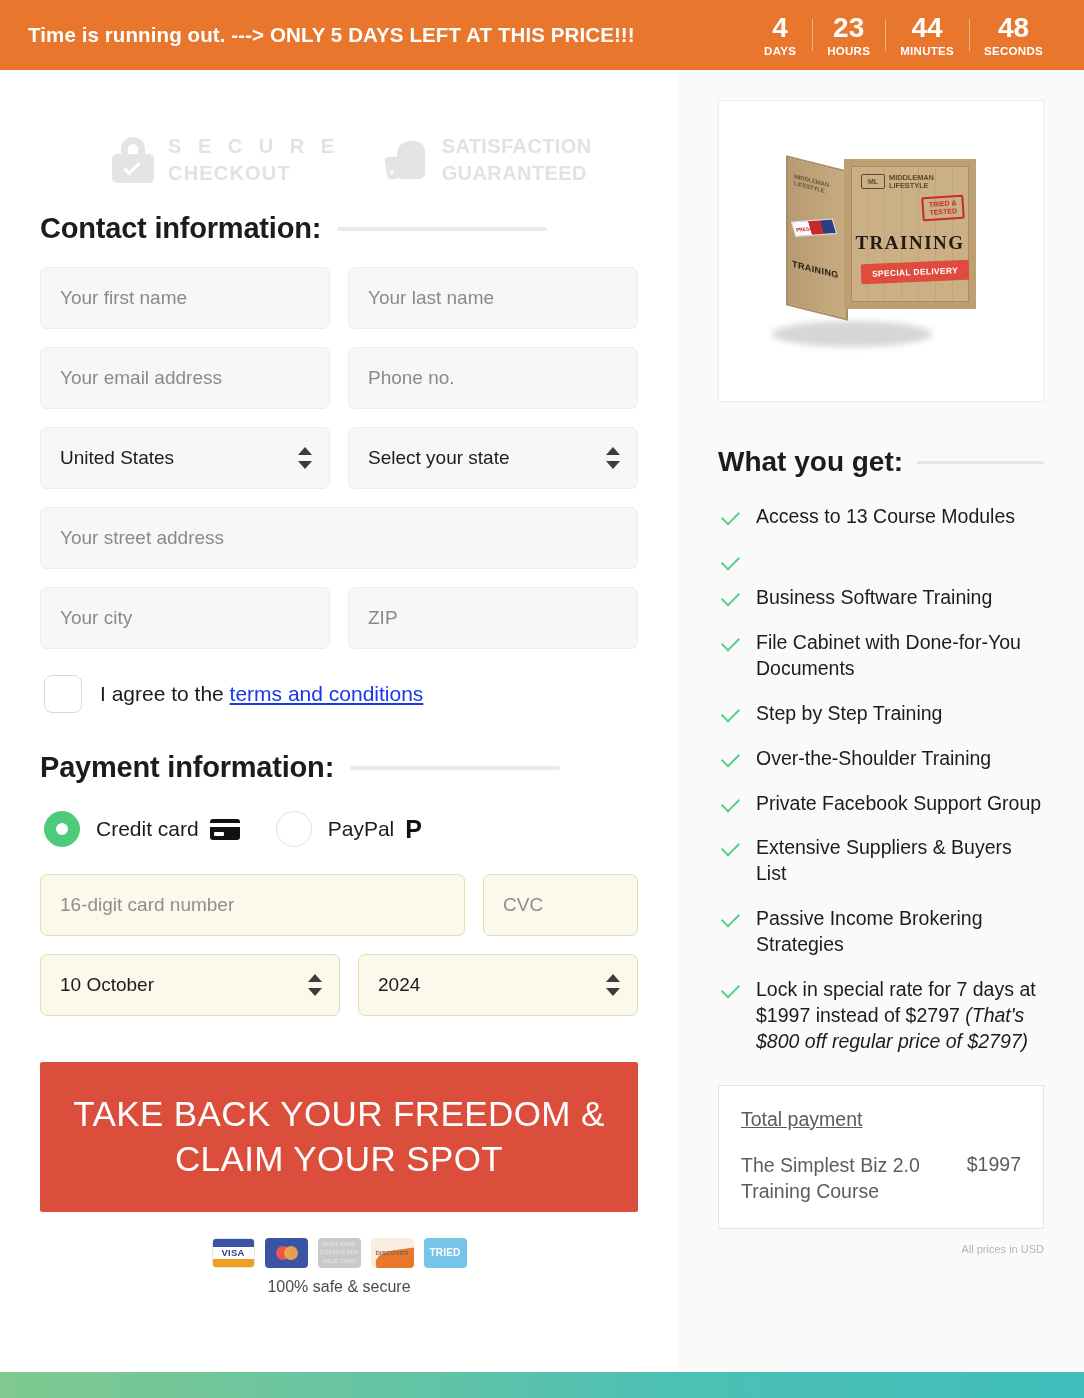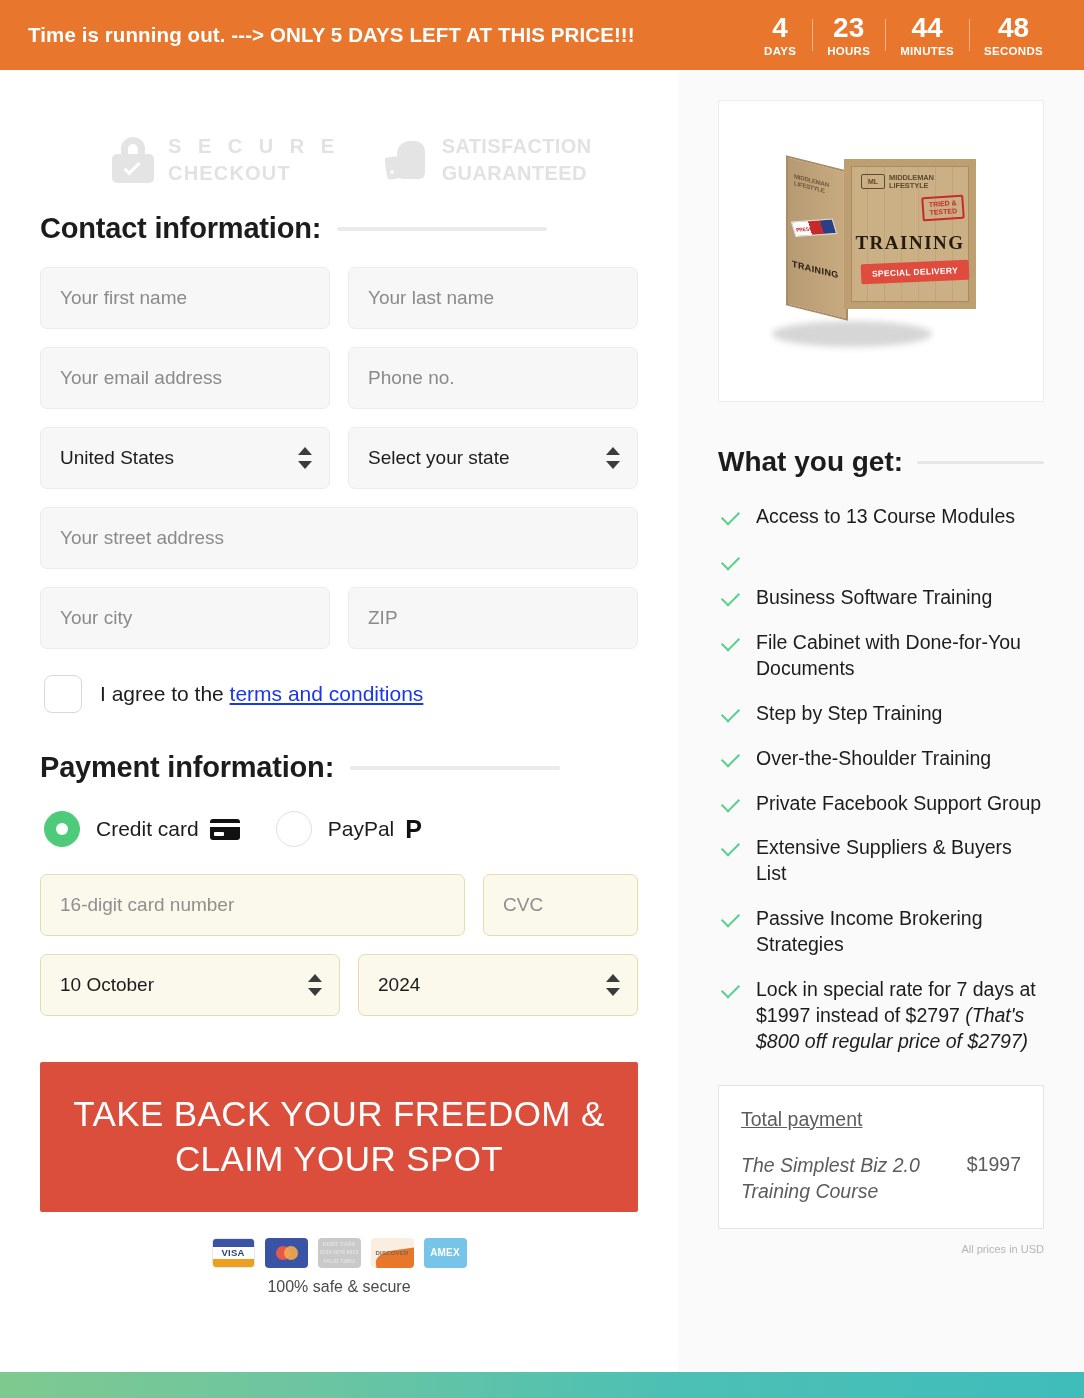--- a/index.html
+++ b/index.html
@@ -212,21 +212,21 @@
   .wyg-list { list-style:none; margin-left:4px; }
   .wyg-item { display:flex; gap:17px; margin-bottom:19px; align-items:flex-start; }
   .wyg-check { flex:0 0 auto; width:17px; height:10px; margin-top:7px;
     border-left:2.5px solid #55d08a; border-bottom:2.5px solid #55d08a; transform:rotate(-45deg); }
   .wyg-text { font-size:19.5px; color:#1c1c1c; line-height:1.33; }
   .wyg-text i { font-style:italic; }
 
   .total-box { border:1px solid #e4e4e4; background:#fff; padding:22px 22px 24px 22px; margin-top:30px; }
   .total-title { font-size:19.5px; color:#5c5c5c; text-decoration:underline; margin-bottom:22px; }
   .total-line { display:flex; justify-content:space-between; gap:14px; }
-  .total-item { font-size:19.5px; color:#5c5c5c; line-height:1.32; max-width:215px;font-style:italic; }
+  .total-item { font-size:19.5px; color:#5c5c5c; line-height:1.32; max-width:215px; }
   .total-price { font-size:19.5px; color:#5c5c5c; white-space:nowrap; }
   .usd { text-align:right; font-size:11px; color:#b5b5b5; margin-top:14px; }
 
   .footer-strip {
     position:absolute; left:0; bottom:0; width:1084px; height:26px;
     background: linear-gradient(90deg,#7fc98f 0%, #6cc5a0 28%, #4cc0b4 62%, #3fbdbb 100%);
   }
 </style>
 </head>
 <body>
@@ -387,21 +387,21 @@
             <span class="o2"></span>
         </div>
         <div class="cardb c-gen">
           <span class="lbl">DEBIT CARD 1234 5678 9012 VALID THRU</span>
         </div>
         <div class="cardb c-disc">
           <span class="sw"></span>
           <span class="lbl">DISCOVER</span>
         </div>
         <div class="cardb c-amex">
-          <span class="lbl">AMEX</span>
+          <span class="lbl">TRIED</span>
         </div>
       </div>
       <div class="safe">100% safe &amp; secure</div>
     </div>
 
     <div class="col-right">
 
       <div class="prod-box">
         <div class="crate-wrap">
           <div class="crate-shadow"></div>

